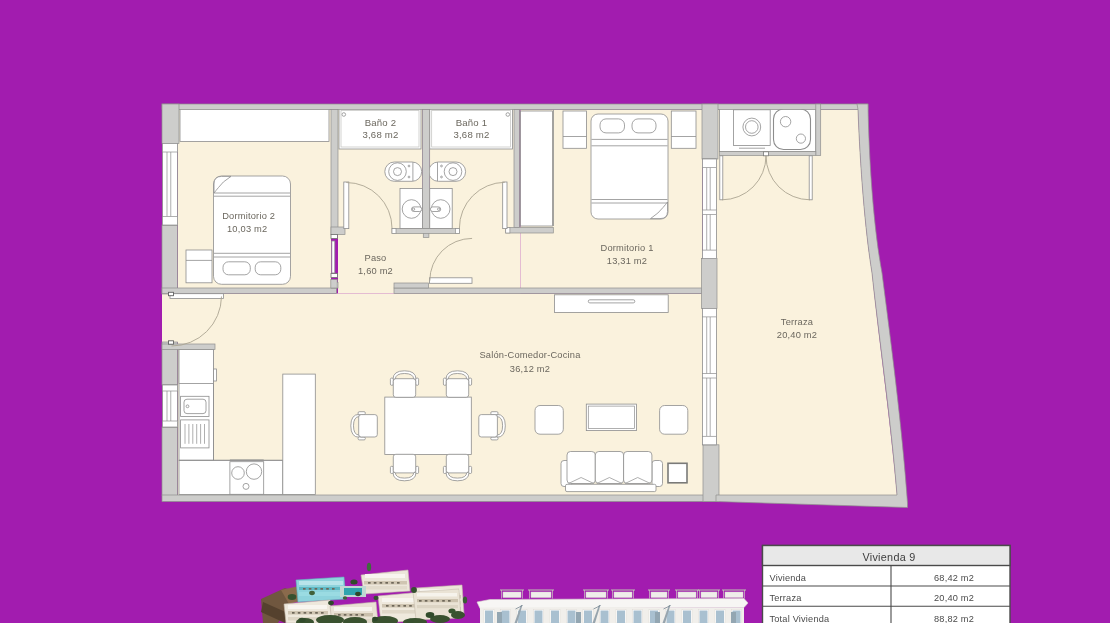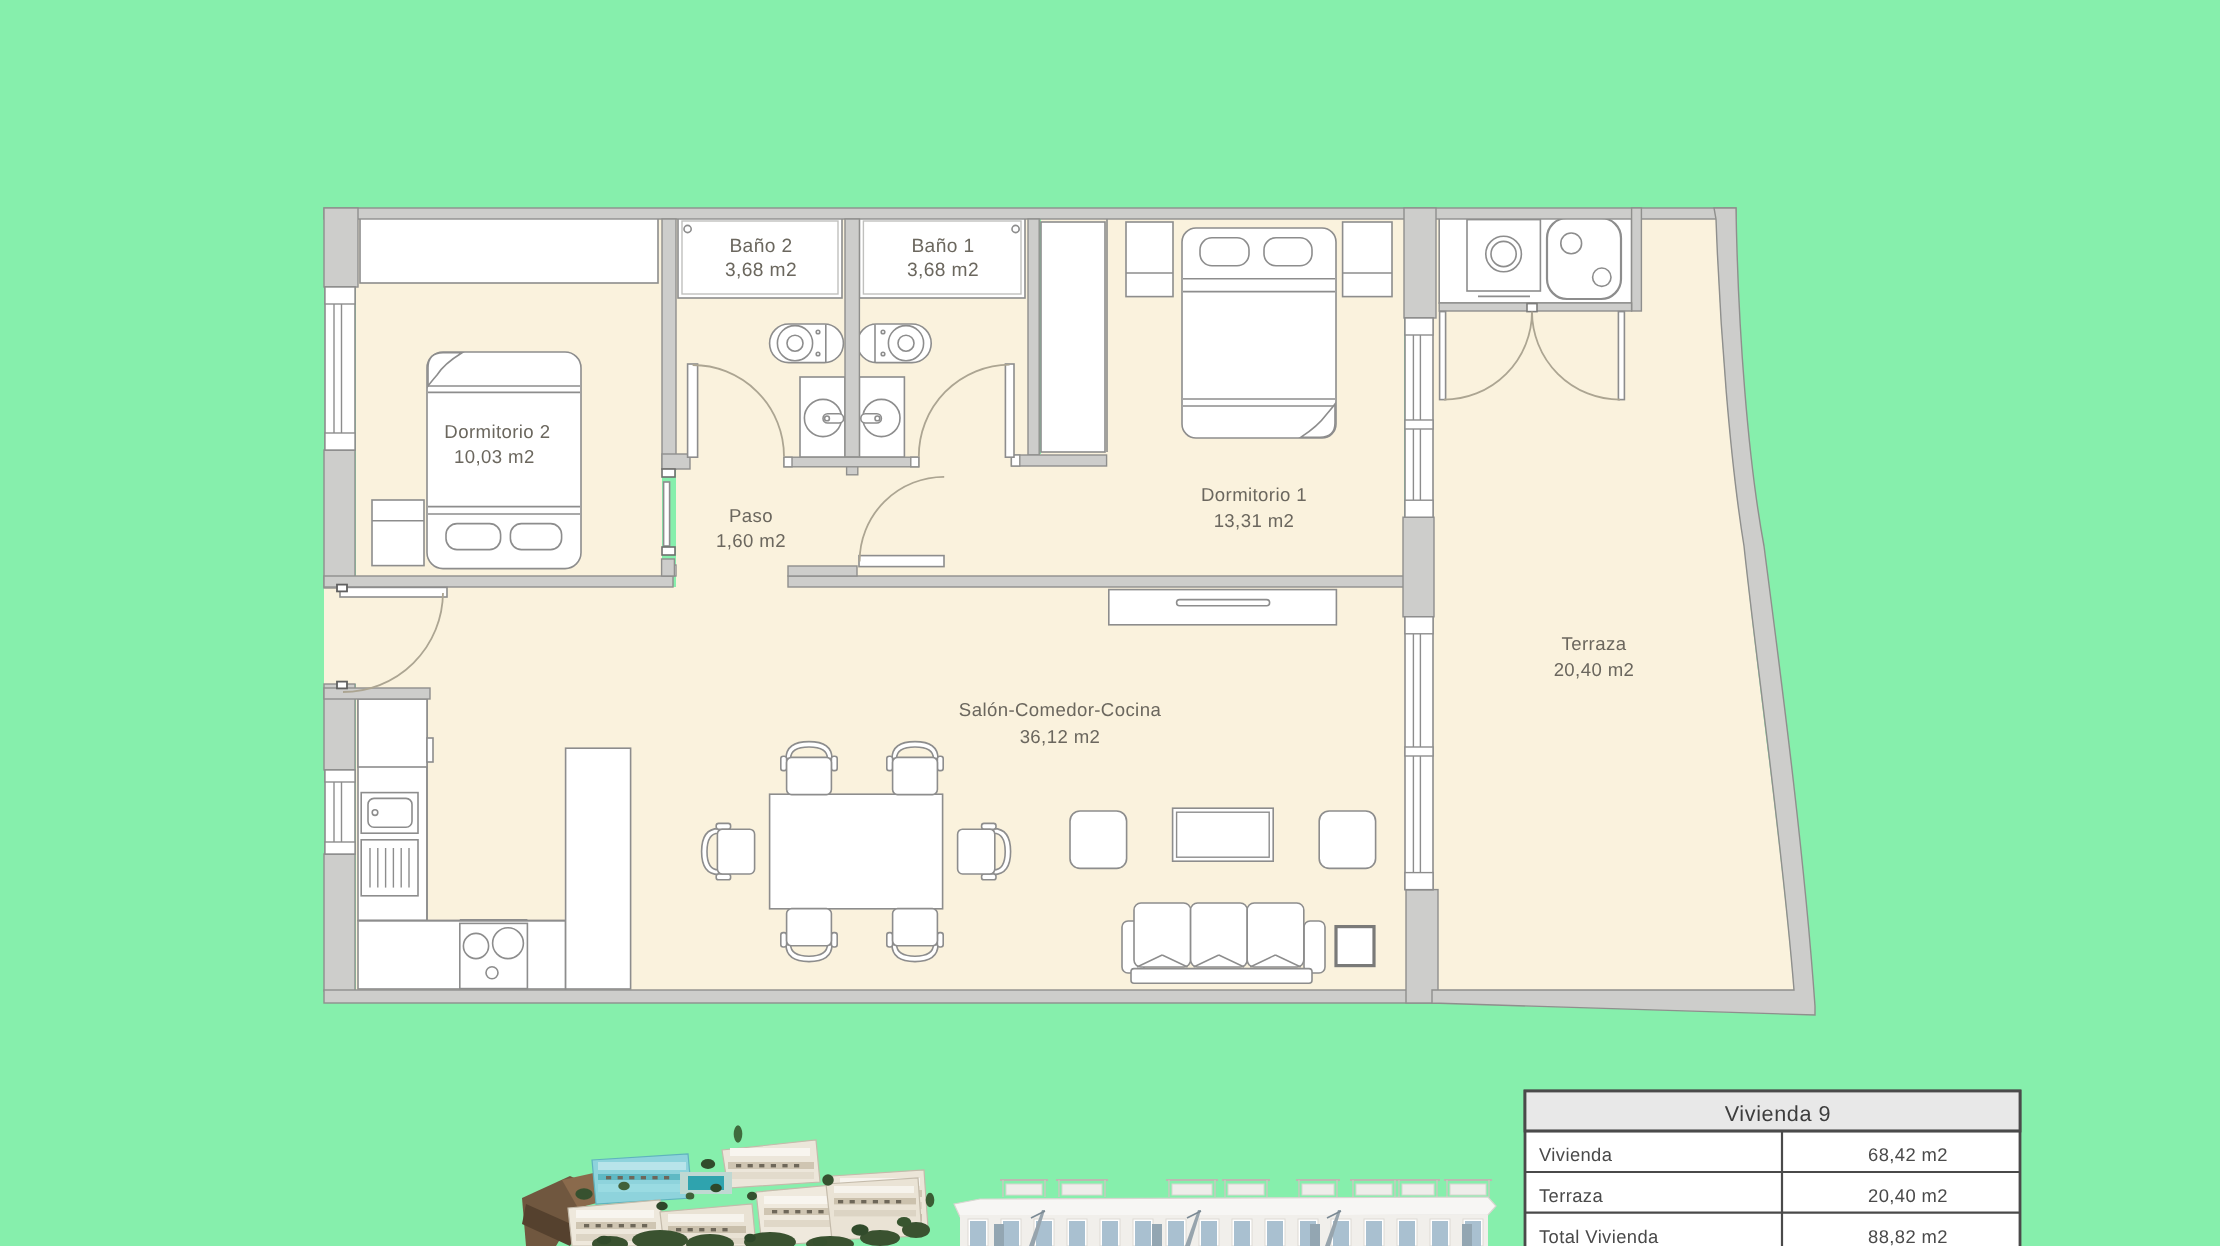--- a/index.html
+++ b/index.html
@@ -1,16 +1,16 @@
 <!DOCTYPE html>
 <html><head>
 <meta charset="utf-8">
 <style>
   html,body{margin:0;padding:0;background:#ffffff;}
-  .page{position:relative;width:1110px;height:623px;background:#86efac;overflow:hidden;font-family:"Liberation Sans",sans-serif;}
+  .page{position:relative;width:1110px;height:623px;background:#a21caf;overflow:hidden;font-family:"Liberation Sans",sans-serif;}
   svg{display:block;}
   text{font-family:"Liberation Sans",sans-serif;}
 </style>
 </head>
 <body>
 <div class="page">
 <svg width="1110" height="623" viewBox="0 0 1110 623">
 
 <g>
         <rect x="178" y="109.5" width="153" height="178.5" fill="#faf2dd" stroke="none"></rect>

